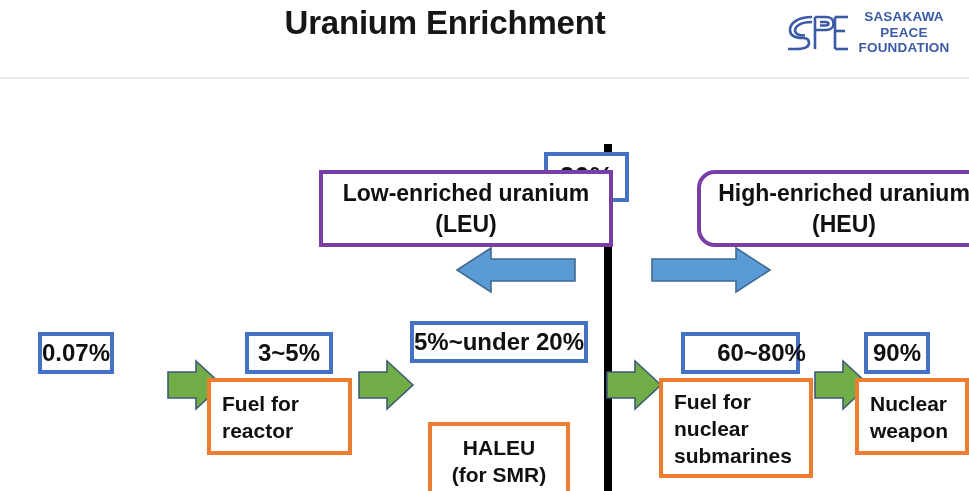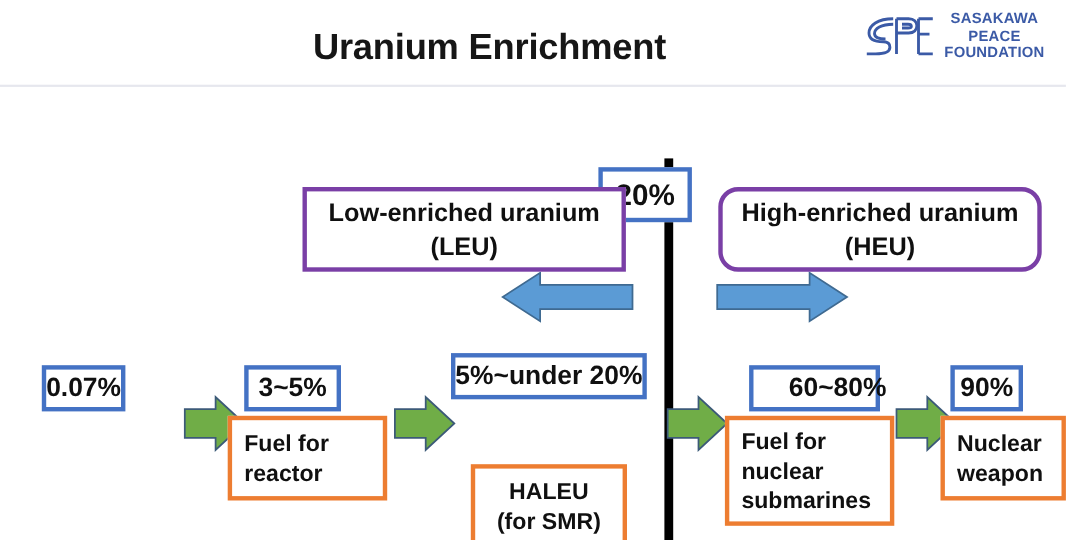--- a/index.html
+++ b/index.html
@@ -15,21 +15,21 @@
     width: 969px;
     height: 491px;
     background: #ffffff;
     overflow: hidden;
   }
 
   
   #header-title {
     position: absolute;
     left: 0;
-    top: 24px;
+    top: 4px;
     width: 890px;
     text-align: center;
     font-size: 33px;
     font-weight: bold;
     color: #161616;
     letter-spacing: -0.2px;
     white-space: nowrap;
   }
   #header-divider {
     position: absolute;
@@ -117,20 +117,21 @@
     border: 4px solid #7a3fa6;
     display: flex;
     flex-direction: column;
     align-items: center;
     justify-content: center;
     font-size: 23px;
     font-weight: bold;
     color: #101010;
     line-height: 31px;
     z-index: 6;
+    margin-left: 44px;
   }
 
   #box-top-pct {
     left: 544px; top: 104px; width: 85px; height: 50px;
     font-size: 27px;
     margin-top: 48px;
   }
 
   
   .arrow {
@@ -215,21 +216,21 @@
     </svg>
   </div>
   <div class="arrow" style="left:813px; top:359px;">
     <svg width="58" height="52" viewBox="0 0 58 52">
       <polygon points="56,26 30,2 30,13 2,13 2,39 30,39 30,50" fill="#70ad47" stroke="#3c5a78" stroke-width="1.6"></polygon>
     </svg>
   </div>
 
   <div class="pct-box" style="left:38px; top:332px; width:76px; height:42px;">0.07%</div>
 
-  <div class="pct-box" style="left:222px; top:332px; width:88px; height:42px;">3~5%</div>
+  <div class="pct-box" style="left:245px; top:332px; width:88px; height:42px;">3~5%</div>
   <div class="item-box left-align" style="left:207px; top:378px; width:145px; height:77px;">
     <div>Fuel for</div>
     <div>reactor</div>
   </div>
 
   <div class="pct-box" style="left:410px; top:321px; width:178px; height:42px;">5%~under 20%</div>
   <div class="item-box center-align" style="left:428px; top:378px; width:142px; height:77px;">
     <div>HALEU</div>
     <div>(for SMR)</div>
   </div>

